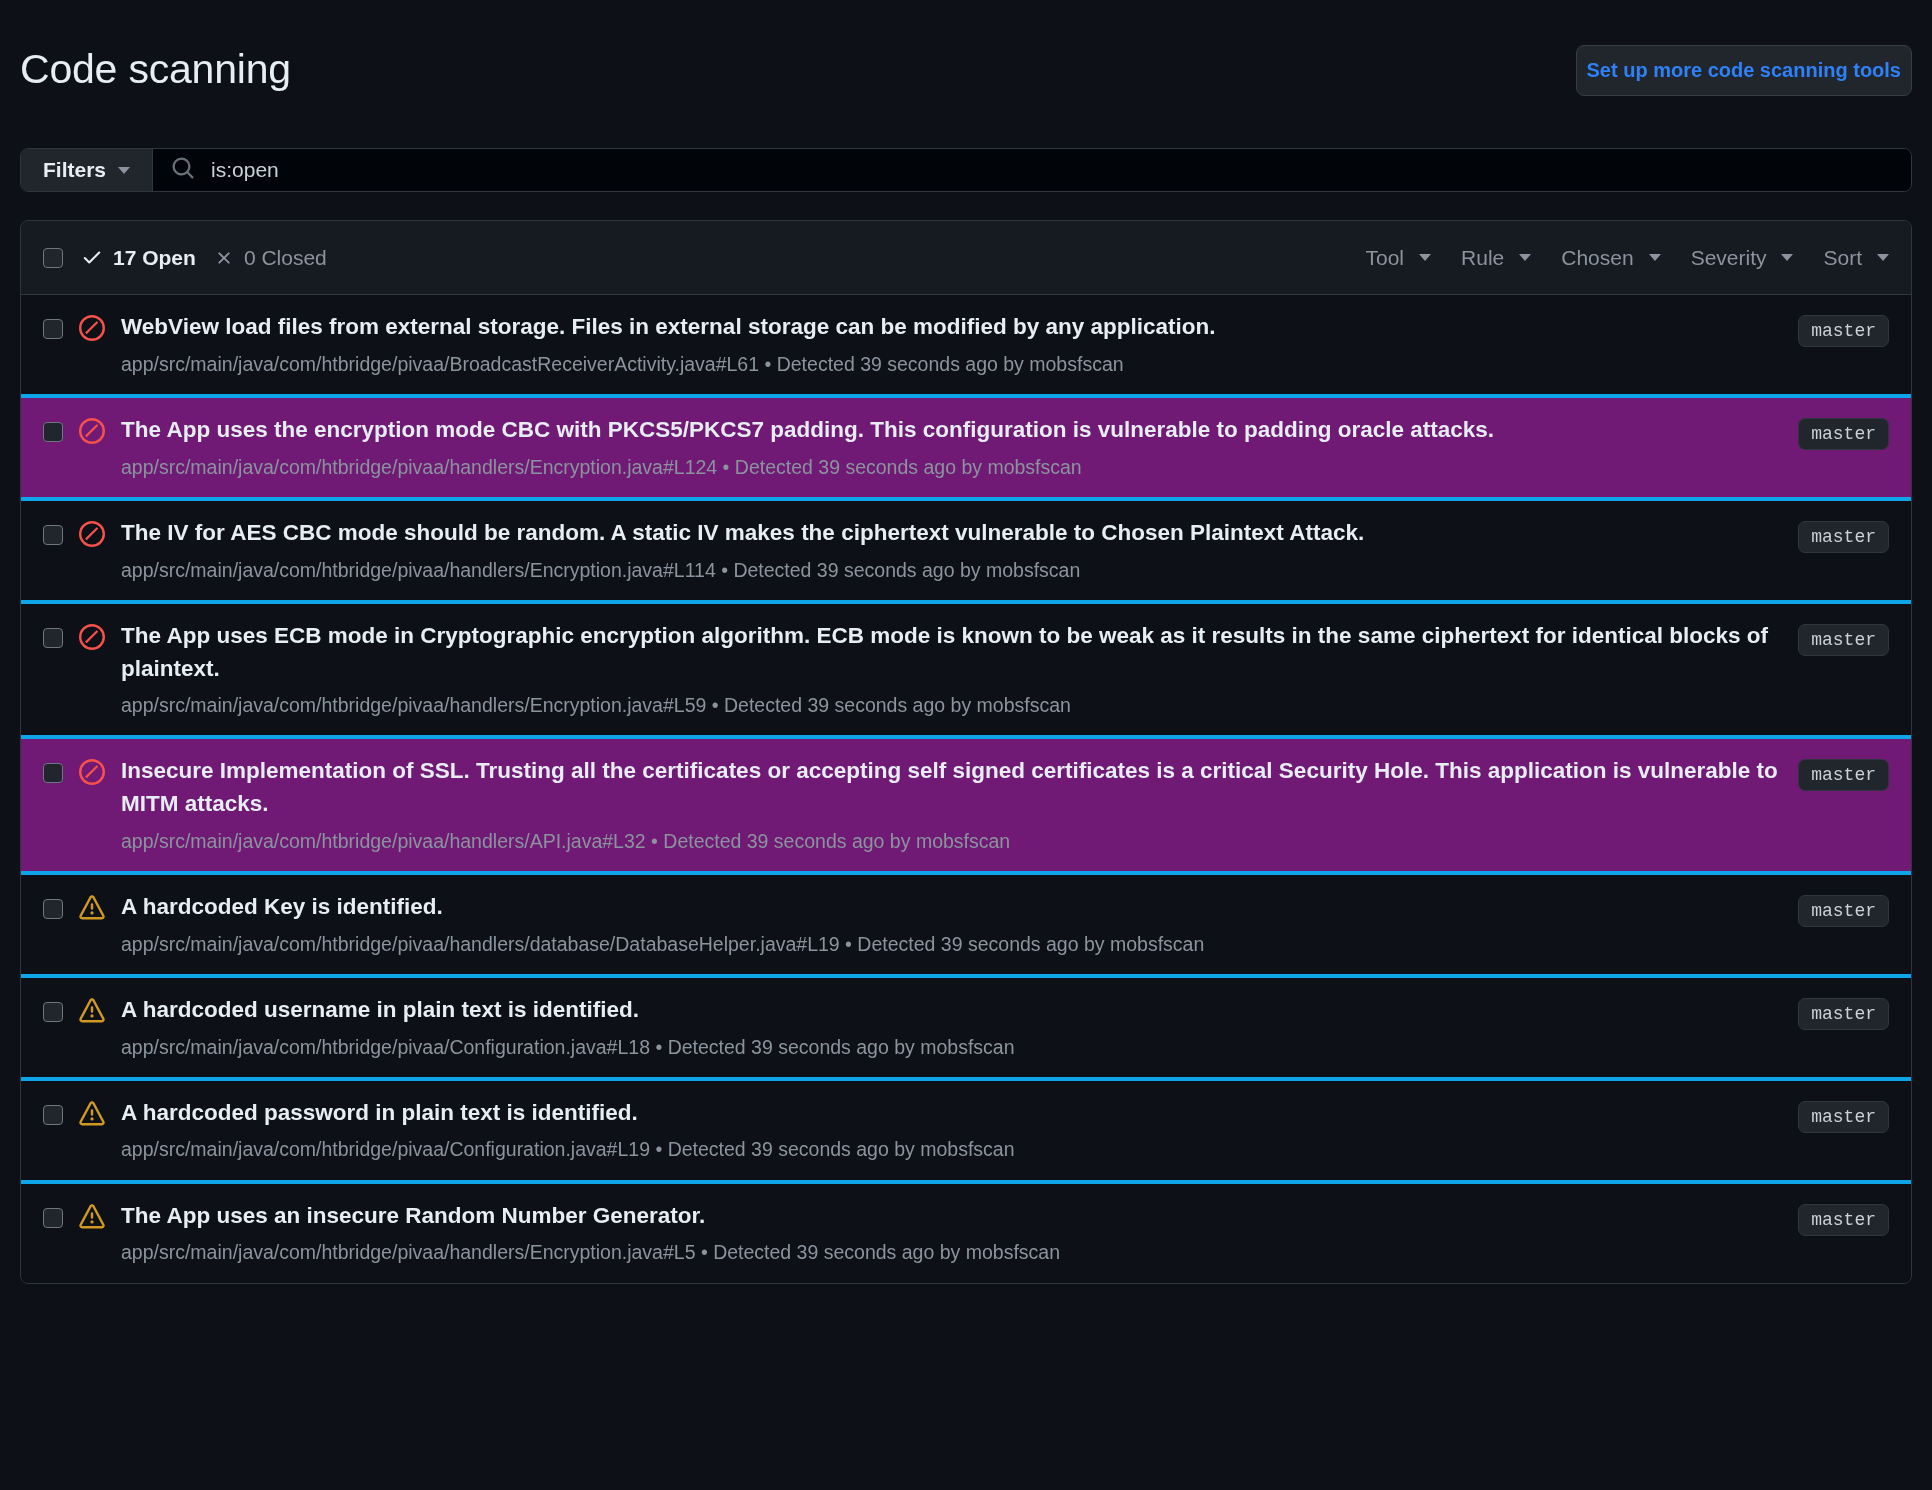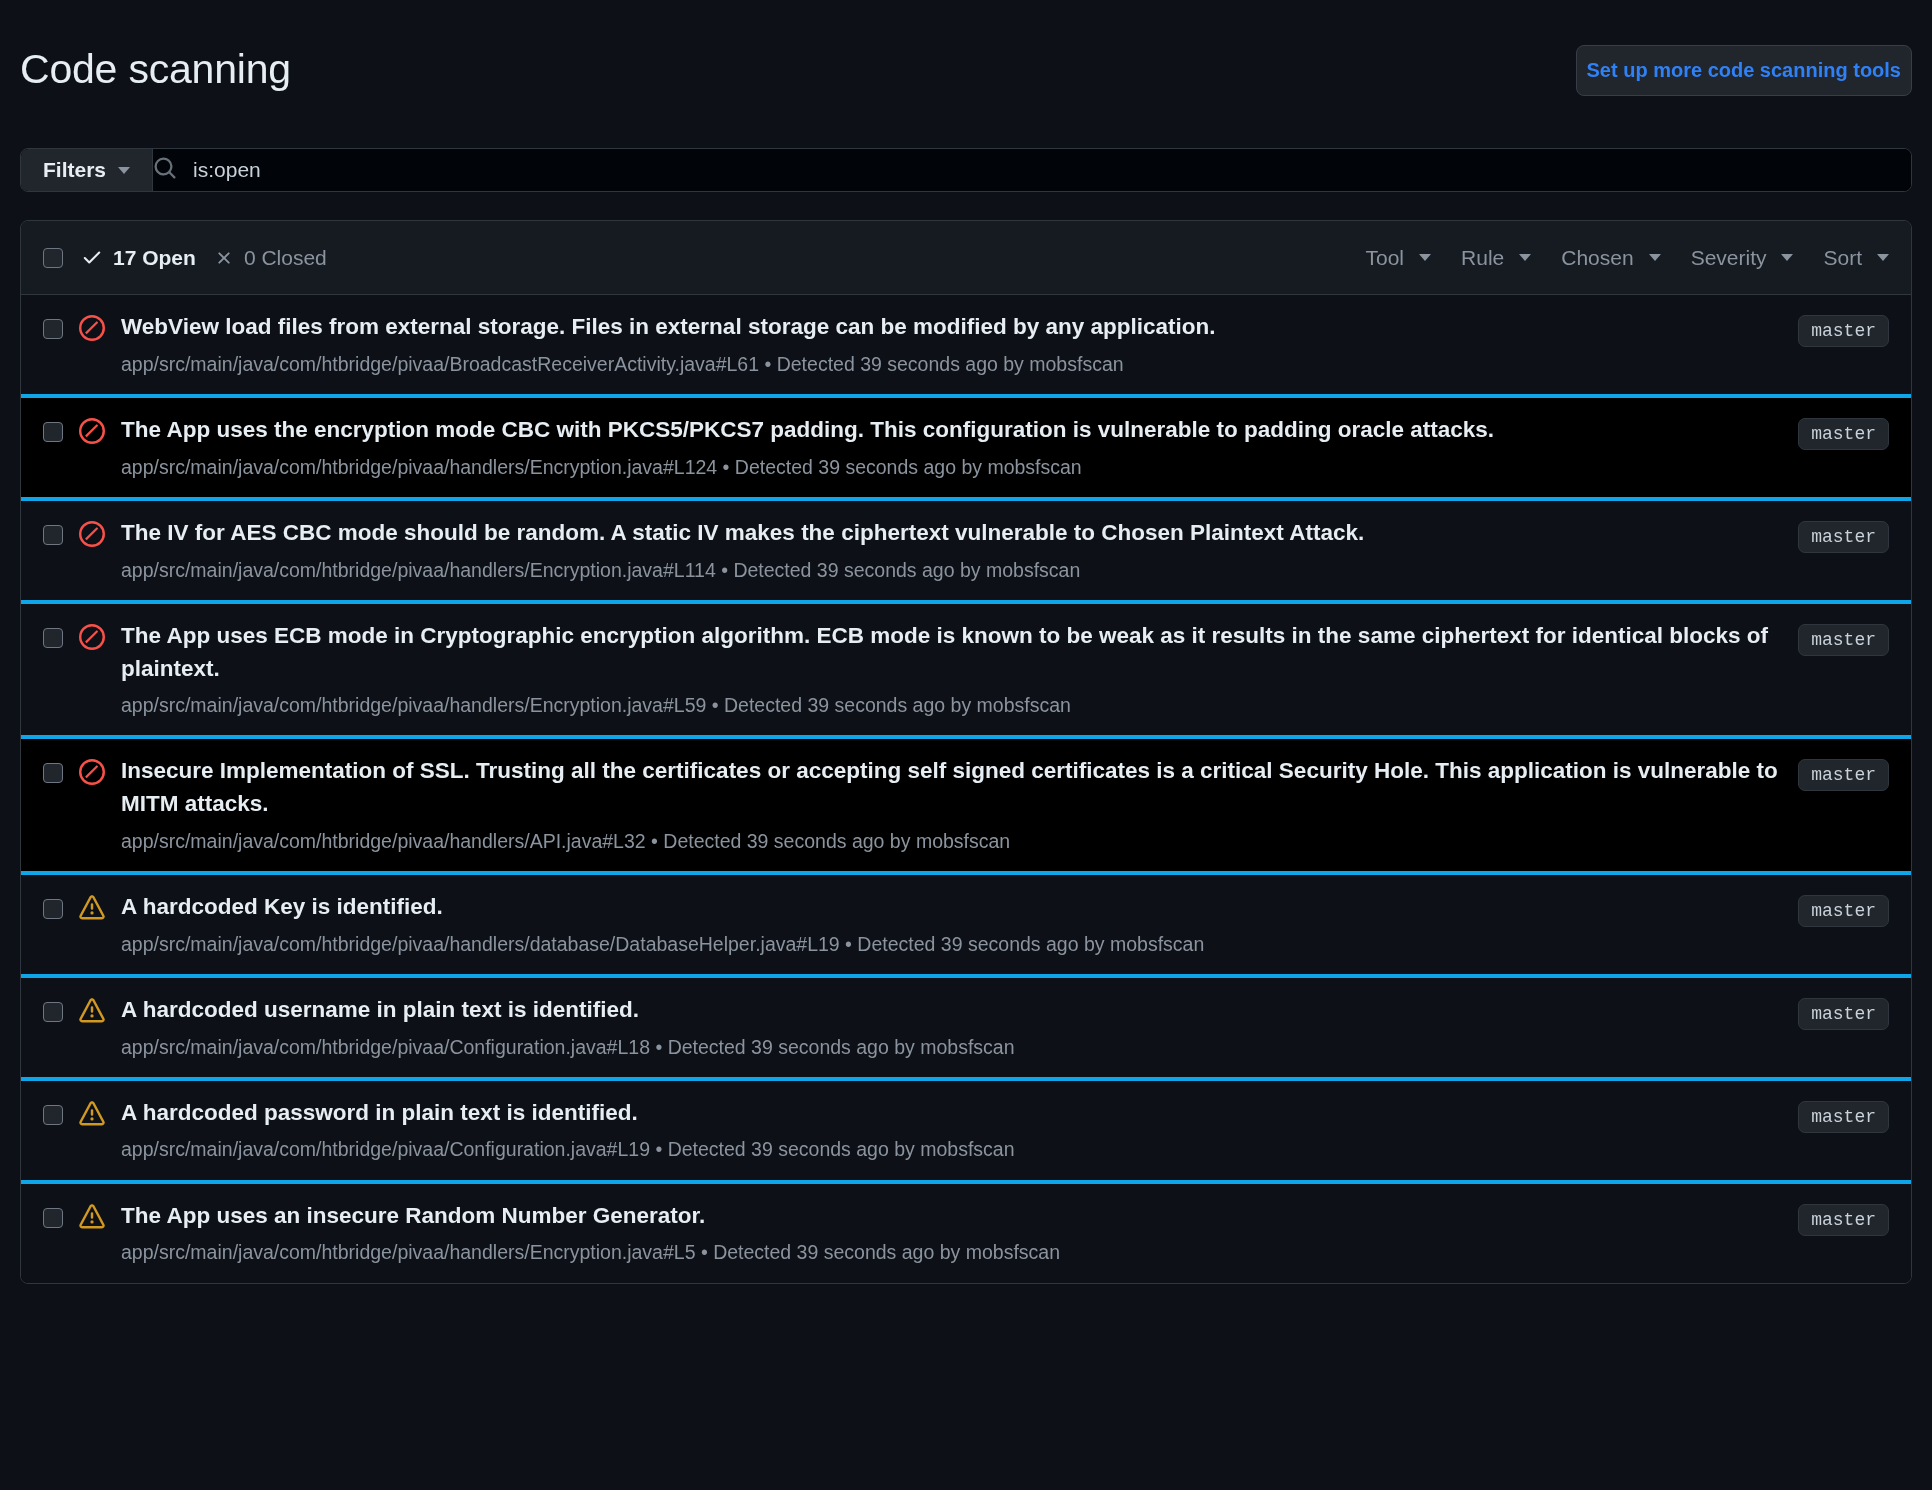--- a/index.html
+++ b/index.html
@@ -76,21 +76,21 @@
     border-left: 6px solid transparent;
     border-right: 6px solid transparent;
     border-top: 7px solid #8b949e;
     display: inline-block;
   }
   .search-wrap {
     flex: 1;
     display: flex;
     align-items: center;
     gap: 14px;
-    padding: 0 0;
+    padding: 0 18px;
     background: #010409;
   }
   .search-icon { flex: 0 0 auto; opacity: .75; }
   .search-input {
     flex: 1;
     background: transparent;
     border: none;
     outline: none;
     color: #c9d1d9;
     font-size: 21px;
@@ -163,21 +163,21 @@
 
   
   .alert-row {
     display: flex;
     align-items: flex-start;
     gap: 16px;
     padding: 16px 22px 16px 22px;
     border-bottom: 4px solid #0ea5e9;
     background: #0d1117;
   }
-  .alert-row.alt { background: #000000; }
+  .alert-row.alt { background: #701a75; }
   .alert-row:last-child { border-bottom: none; }
   .row-chk {
     margin-top: 8px;
   }
   .sev-icon {
     flex: 0 0 auto;
     margin-top: 4px;
     width: 26px;
     height: 26px;
     display: inline-block;

